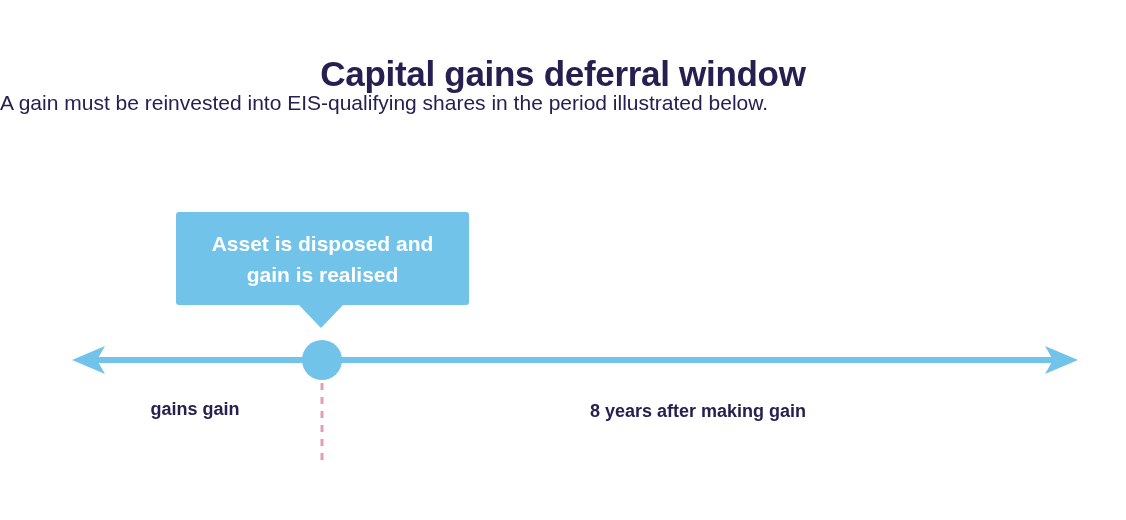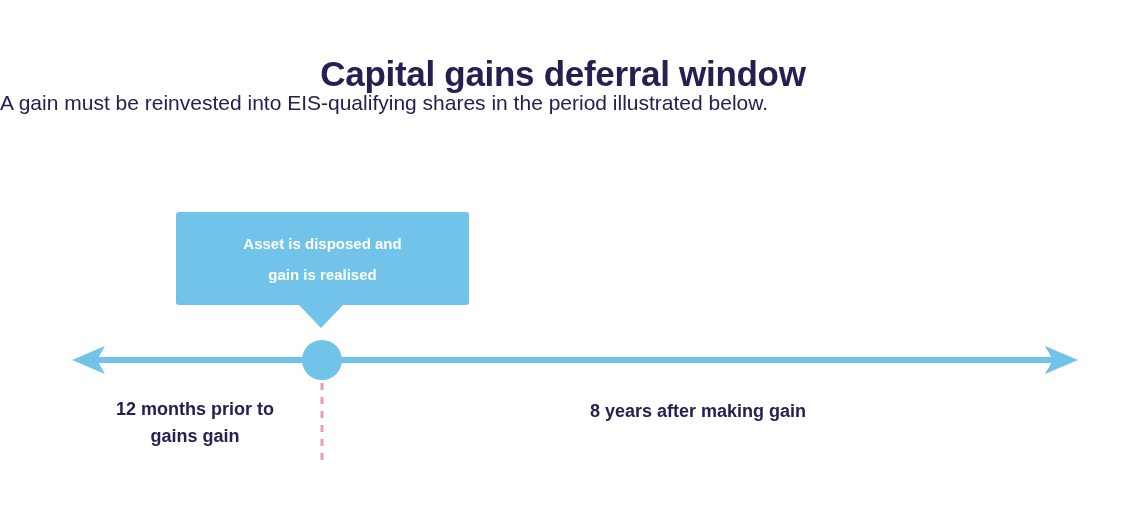--- a/index.html
+++ b/index.html
@@ -49,21 +49,21 @@
     top: 212px;
     width: 293px;
     height: 93px;
     background: var(--accent-blue);
     border-radius: 3px;
     display: flex;
     flex-direction: column;
     align-items: center;
     justify-content: center;
     color: var(--callout-text);
-    font-size: 15px;
+    font-size: 21px;
     font-weight: 700;
     line-height: 31px;
     text-align: center;
   }
   .callout-tail {
     position: absolute;
     left: 298px;
     top: 304px;
     width: 0;
     height: 0;
@@ -133,19 +133,18 @@
     <polygon class="fill-blue" points="72,24 105,10 97,24 105,38"></polygon>
     <polygon class="fill-blue" points="1078,24 1045,10 1053,24 1045,38"></polygon>
     <circle class="fill-blue" cx="322" cy="24" r="20"></circle>
   </svg>
 
   <svg class="dash-svg" viewBox="0 0 16 86" xmlns="http://www.w3.org/2000/svg" aria-hidden="true">
     <line x1="8" y1="3" x2="8" y2="86"></line>
   </svg>
 
   <div class="axis-label left">
-    <div>12 months prior to</div>
     <div>gains gain</div>
   </div>
 
   <div class="axis-label right">8 years after making gain</div>
 
 </div>
 
 </body></html>

